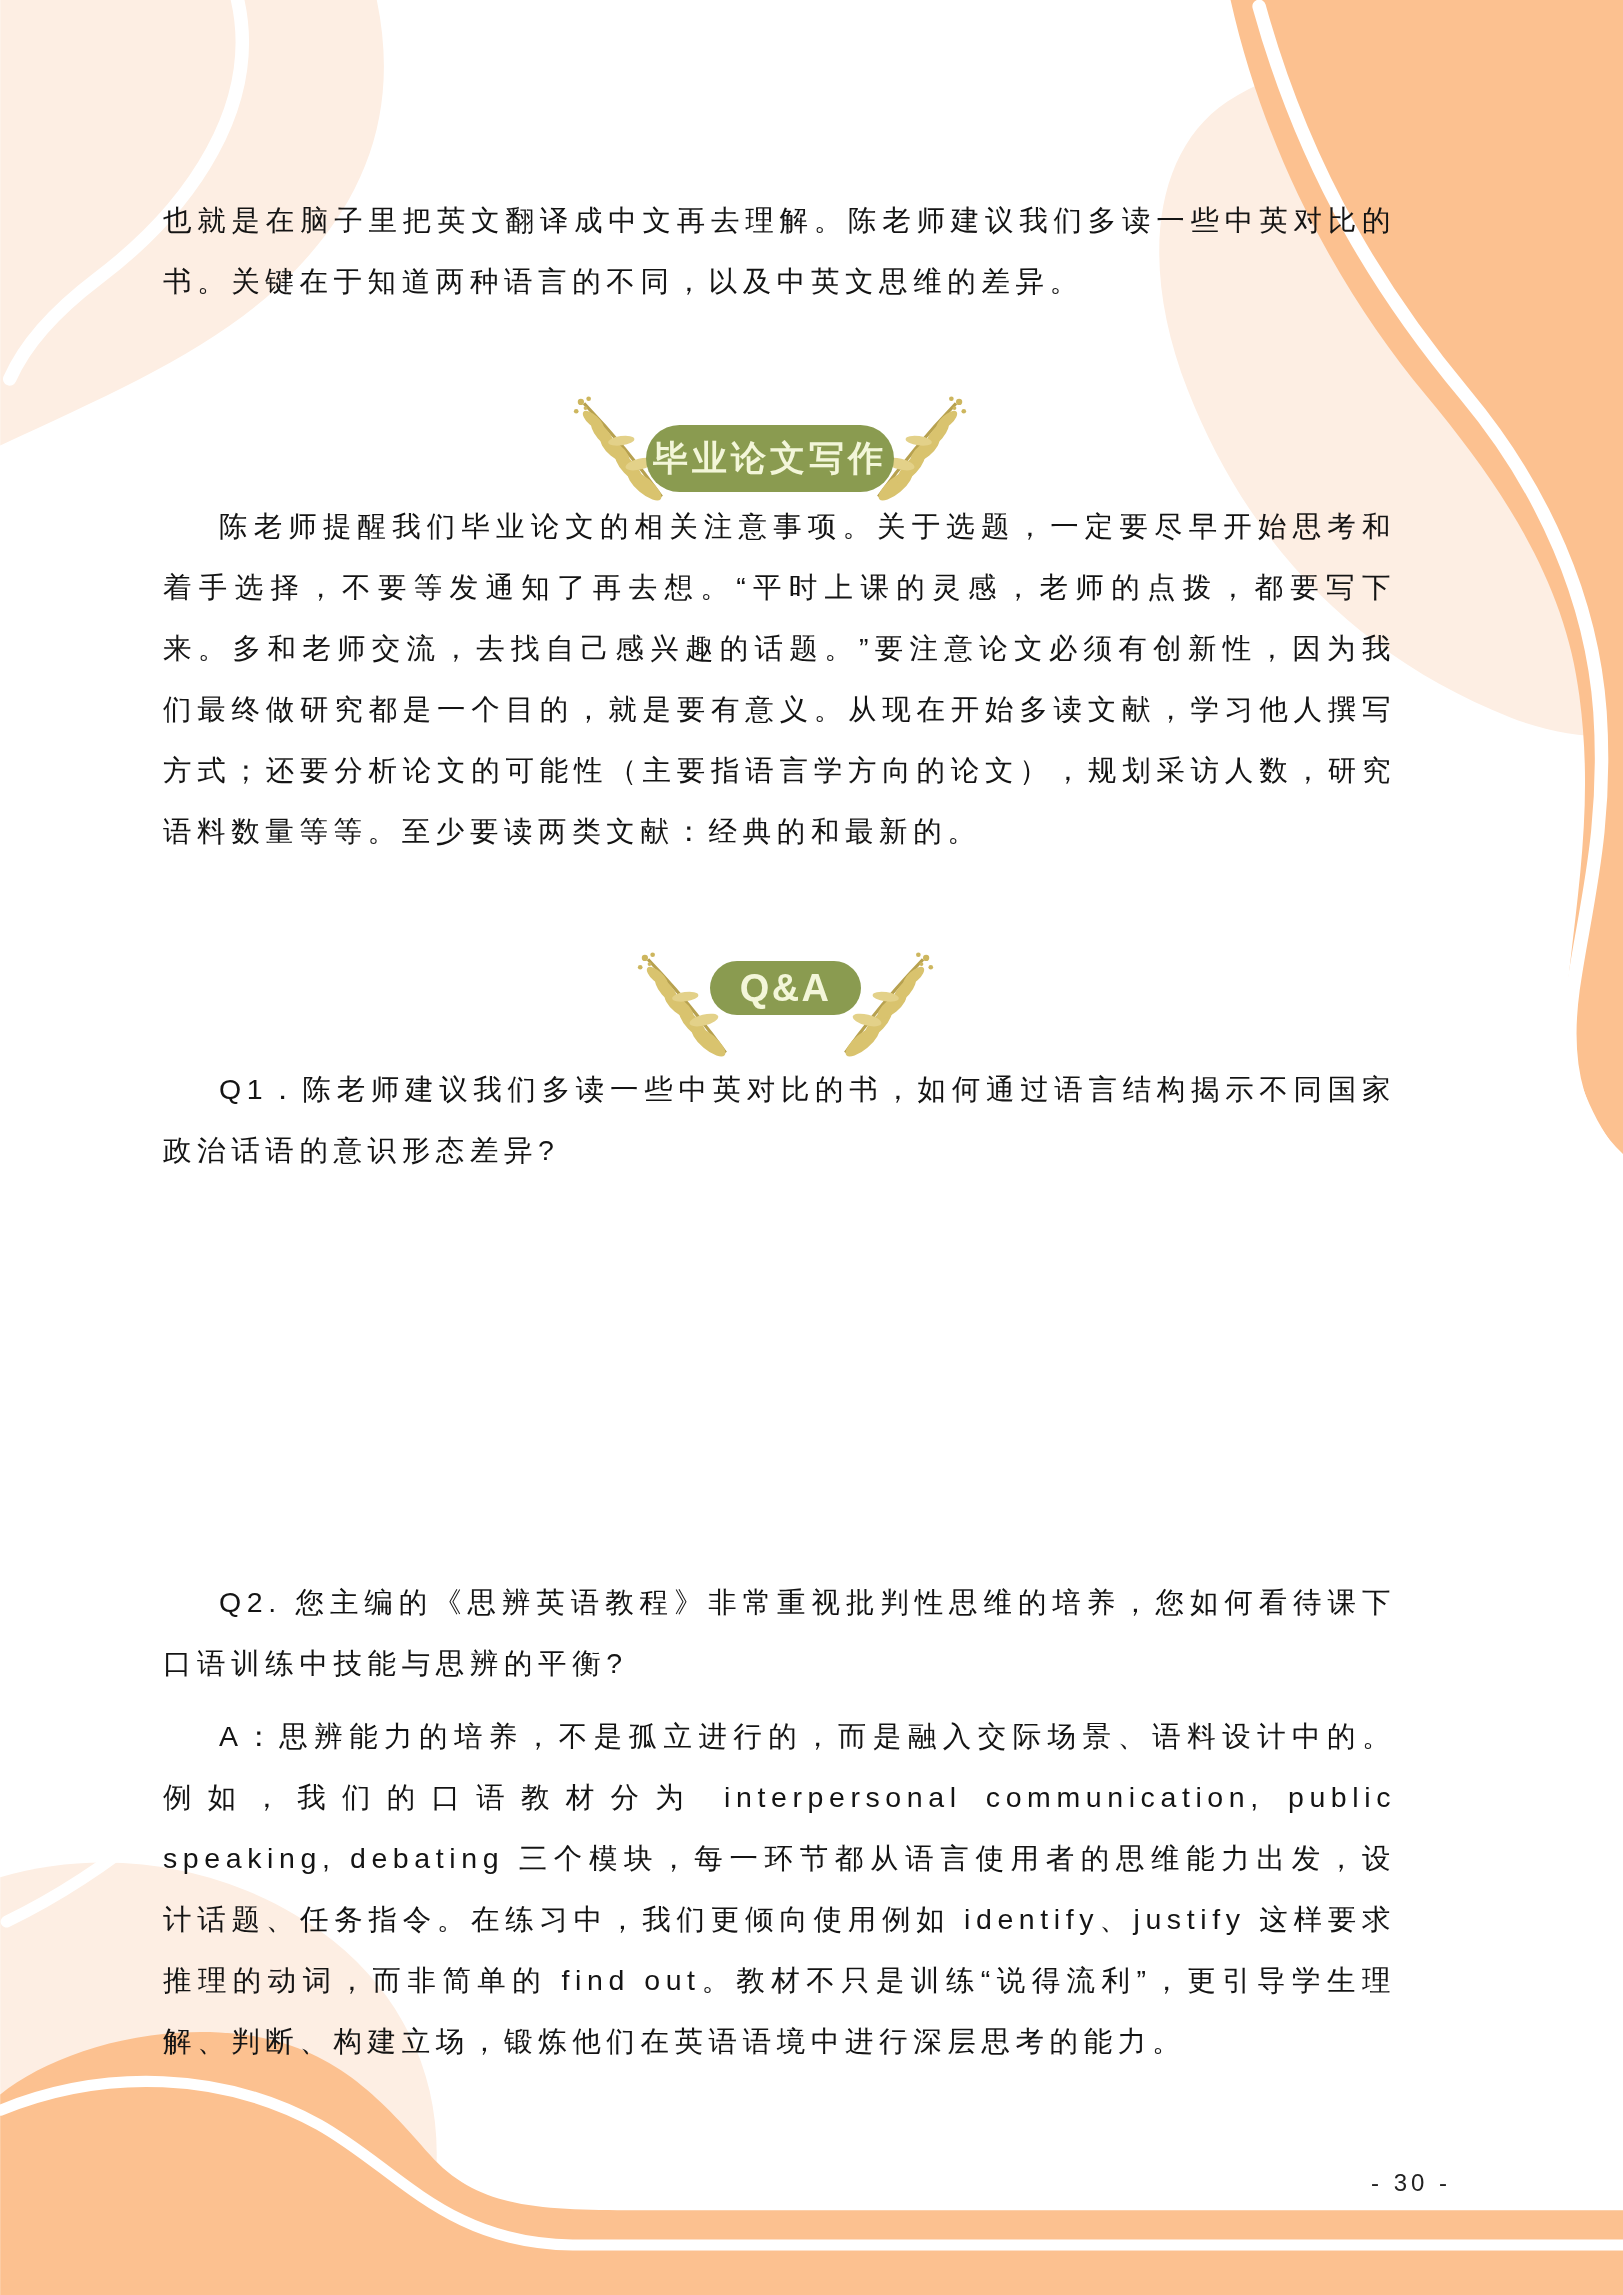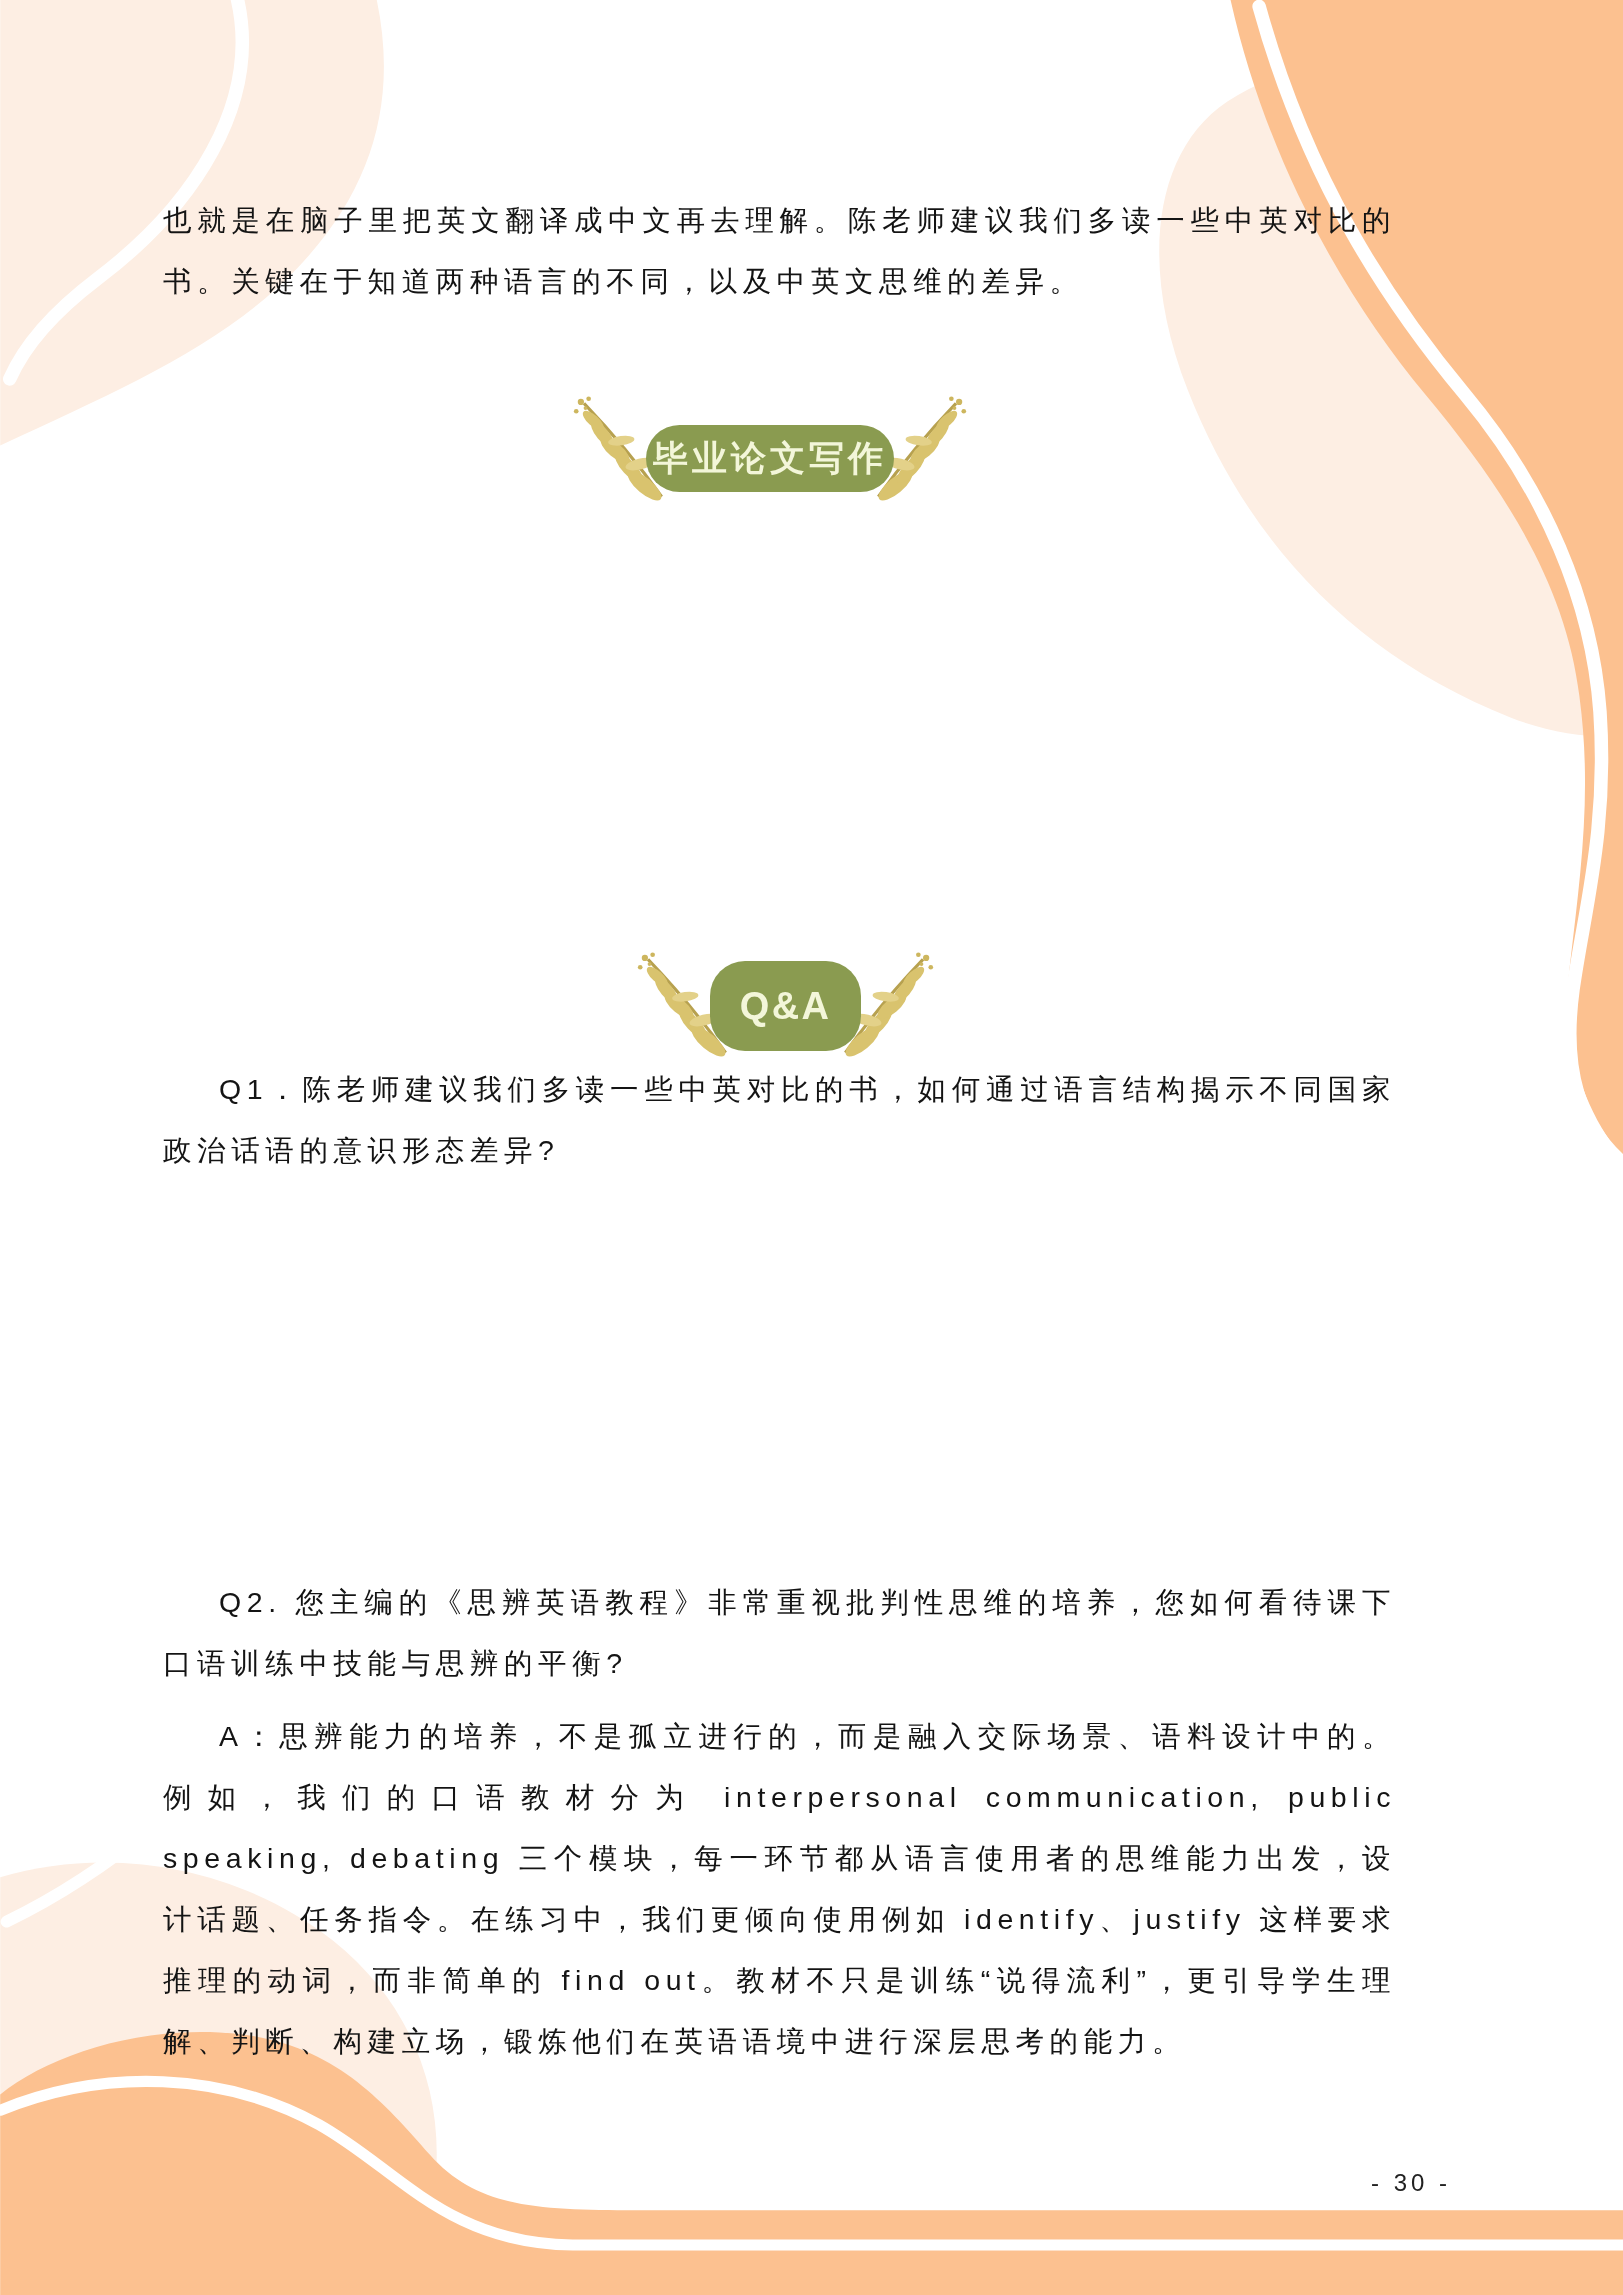--- a/index.html
+++ b/index.html
@@ -39,21 +39,21 @@
     position:relative;z-index:2;
     width:100%;height:100%;
     background:#8a9b50;
     border-radius:35px;
     display:flex;align-items:center;justify-content:center;
     color:#f3f6d9;
     font-weight:bold;
   }
   .banner-thesis{left:646px;top:405px;width:248px;height:67px;}
   .banner-thesis .banner-pill{font-size:35px;letter-spacing:4px;margin-top:40px;}
-  .banner-qa{left:710px;top:961px;width:151px;height:90px;}
+  .banner-qa{left:710px;top:961px;width:151px;height:54px;}
   .banner-qa .banner-pill{font-size:38px;letter-spacing:2.4px;}
   .branch{position:absolute;width:101px;height:109px;top:-11px;z-index:1;}
   .branch-left{left:-76px;}
   .branch-right{right:-76px;transform:scaleX(-1);}
   .page-number{
     position:absolute;
     top:2169px;right:216px;
     font-size:24px;letter-spacing:4px;color:#222222;margin-left:19px;
   }
 </style>
@@ -103,20 +103,21 @@
           <use href="#branch"></use>
         </svg>
       <div class="banner-pill">
         <span>毕业论文写作</span>
       </div>
       <svg class="branch branch-right" viewBox="0 0 128 138" width="101" height="109">
           <use href="#branch"></use>
         </svg>
     </div>
 
+    <div class="para indent p-thesis">陈老师提醒我们毕业论文的相关注意事项。关于选题，一定要尽早开始思考和着手选择，不要等发通知了再去想。“平时上课的灵感，老师的点拨，都要写下来。多和老师交流，去找自己感兴趣的话题。”要注意论文必须有创新性，因为我们最终做研究都是一个目的，就是要有意义。从现在开始多读文献，学习他人撰写方式；还要分析论文的可能性（主要指语言学方向的论文），规划采访人数，研究语料数量等等。至少要读两类文献：经典的和最新的。</div>
 
     <div class="banner banner-qa">
       <svg class="branch branch-left" viewBox="0 0 128 138" width="101" height="109">
           <use href="#branch"></use>
         </svg>
       <div class="banner-pill">
         <span>Q&amp;A</span>
       </div>
       <svg class="branch branch-right" viewBox="0 0 128 138" width="101" height="109">
           <use href="#branch"></use>

